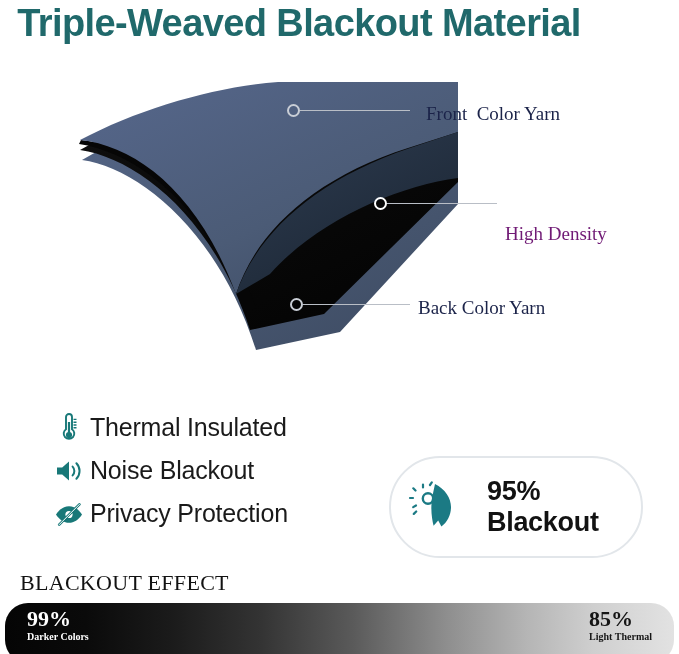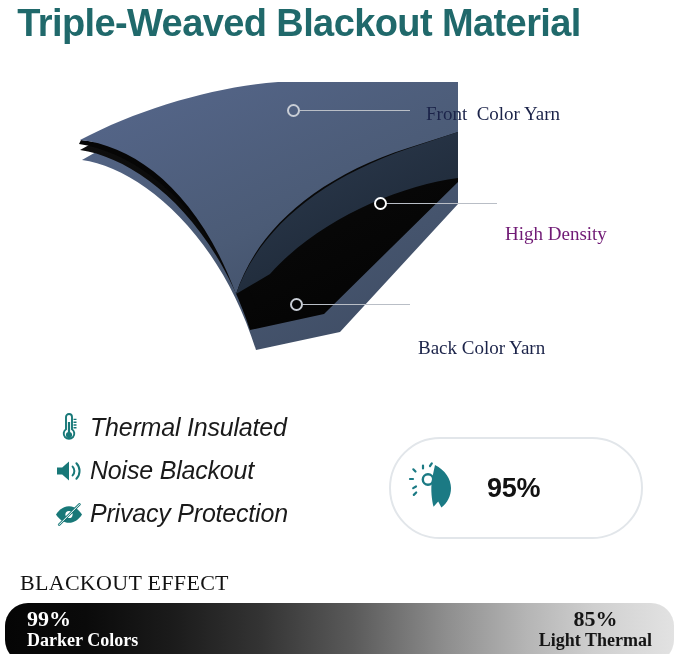--- a/index.html
+++ b/index.html
@@ -45,21 +45,21 @@
   .callout {
     position: absolute;
     font-family: "Liberation Serif", serif;
     font-size: 19px;
     color: #1B2349;
     white-space: pre;
     line-height: 1.18;
   }
   .callout-front { left: 418px; top: 103px; margin-left: 8px; }
   .callout-mid   { left: 505px; top: 178px; color: #701a75; }
-  .callout-back  { left: 418px; top: 297px; margin-top: 40px; }
+  .callout-back  { left: 418px; top: 297px; }
 
   .lead-line {
     position: absolute;
     height: 1px;
     background: #b9bec6;
   }
   .lead-dot {
     position: absolute;
     width: 13px;
     height: 13px;
@@ -69,21 +69,20 @@
     background: transparent;
   }
   .lead-dot.on-light { border-color: #c9ced6; }
 
   
   .features {
     position: absolute;
     left: 48px;
     top: 406px;
     width: 330px;
-    font-style: italic;
   }
   .feature-row {
     display: flex;
     align-items: center;
     height: 43px;
   }
   .feature-icon {
     width: 42px;
     flex: 0 0 42px;
     display: flex;
@@ -96,21 +95,21 @@
     font-size: 25px;
     color: #1a1a1a;
     letter-spacing: -0.2px;
     white-space: nowrap;
   }
 
   
   .badge {
     position: absolute;
     left: 389px;
-    top: 437px;
+    top: 456px;
     width: 254px;
     height: 102px;
     border: 2px solid #e2e6ea;
     border-radius: 51px;
     background: #ffffff;
     display: flex;
     align-items: center;
     box-sizing: border-box;
   }
   .badge-icon {
@@ -166,31 +165,31 @@
     color: #ffffff;
     font-family: "Liberation Serif", serif;
     text-align: left;
   }
   .effect-right {
     position: absolute;
     right: 22px;
     top: 4px;
     color: #151515;
     font-family: "Liberation Serif", serif;
-    text-align: center;
+    text-align: left;
   }
   .effect-pct {
     font-weight: bold;
     font-size: 22px;
     line-height: 1.08;
     display: block;
   }
   .effect-sub {
     font-weight: bold;
-    font-size: 18px;
+    font-size: 10px;
     line-height: 1.1;
     display: block;
   }
 </style>
 </head>
 <body>
 
 <div class="title">Triple-Weaved Blackout Material</div>
 
 <div class="fabric-wrap">
@@ -296,20 +295,21 @@
     <svg width="62" height="60" viewBox="0 0 62 60">
       <g stroke="#1B7A84" stroke-width="2.2" stroke-linecap="round" fill="none">
         <path d="M5 21h-3M7.5 13.5 5.3 11.3M15 10.5V7.5M8 28.5l-2.8 1.6M8.2 34.5l-2.4 2.4M22 8l1.8-2.6"></path>
       </g>
       <circle cx="20" cy="21.5" r="5.2" fill="none" stroke="#1B7A84" stroke-width="2.4"></circle>
       <path d="M27 7c10 5 16 14 16 23 0 8-3.6 15-9.6 19.6l-3.2-6-4.6 5.2C24 43 22.4 32 24 21Z" fill="#1B7A84"></path>
     </svg>
   </span>
   <span class="badge-text">
     <div>95%</div>
+    <div>Blackout</div>
   </span>
 </div>
 
 <div class="effect-title">BLACKOUT EFFECT</div>
 
 <div class="effect-bar">
   <div class="effect-left">
     <span class="effect-pct">99%</span>
     <span class="effect-sub">Darker Colors</span>
   </div>

